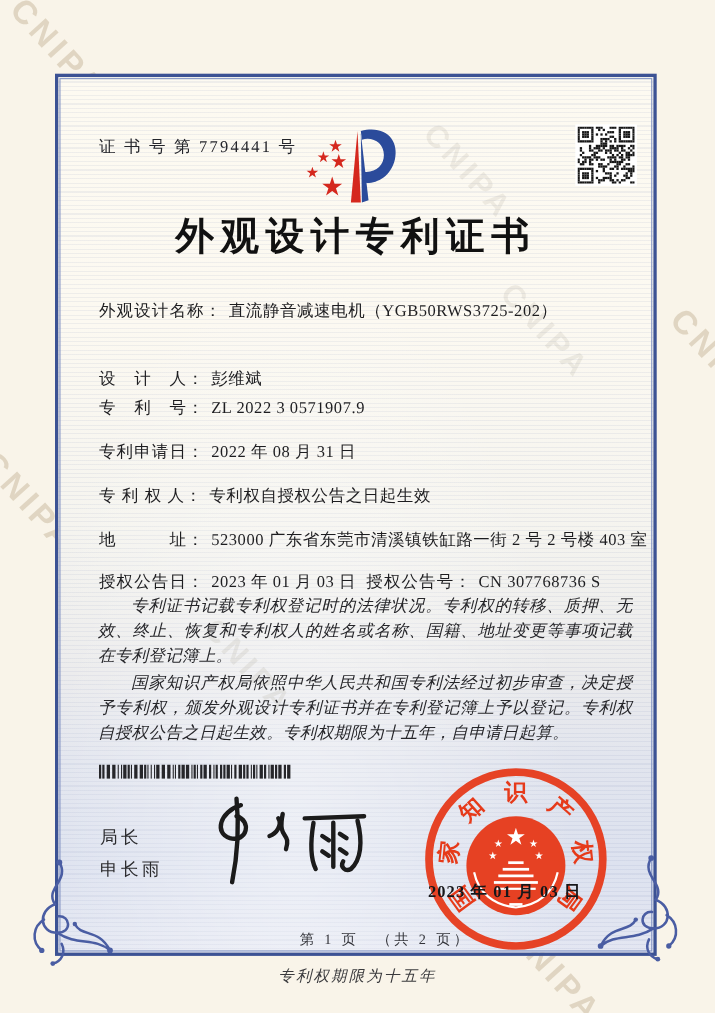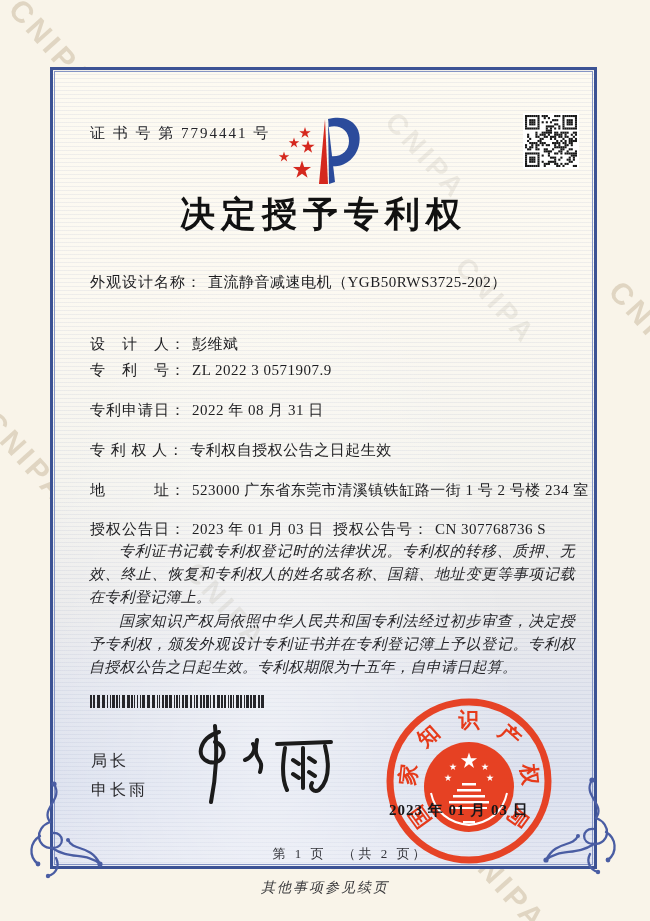--- a/index.html
+++ b/index.html
@@ -97,21 +97,21 @@
         <polygon points="27.00,37.50 28.23,41.30 32.23,41.30 29.00,43.65 30.23,47.45 27.00,45.10 23.77,47.45 25.00,43.65 21.77,41.30 25.77,41.30" fill="#d5281e"></polygon>
         <polygon points="17.00,51.50 18.23,55.30 22.23,55.30 19.00,57.65 20.23,61.45 17.00,59.10 13.77,61.45 15.00,57.65 11.77,55.30 15.77,55.30" fill="#d5281e"></polygon>
         <polygon points="41.00,40.00 42.57,44.84 47.66,44.84 43.54,47.83 45.11,52.66 41.00,49.67 36.89,52.66 38.46,47.83 34.34,44.84 39.43,44.84" fill="#d5281e"></polygon>
         <polygon points="35.00,60.50 37.13,67.06 44.04,67.06 38.45,71.12 40.58,77.69 35.00,73.63 29.42,77.69 31.55,71.12 25.96,67.06 32.87,67.06" fill="#d5281e"></polygon>
       </g>
     <path d="M58,19 L52,84 L61,84 Z" fill="#d5281e"></path>
     <path d="M61,21 L62,84 L68,82 Z" fill="#2b4b9b"></path>
     <path d="M61,19 C84,13 96,28 92,45 C88,62 73,68 63,66 L62,56 C74,58 82,51 82,41 C82,30 72,24 62,27 Z" fill="#2b4b9b"></path>
   </svg>
 
-  <div class="title">决定授予专利权</div>
+  <div class="title">外观设计专利证书</div>
 
   <svg class="qr" id="qr-svg" viewBox="0 0 50 50">
       <rect x="0" y="0" width="2" height="2" fill="#161616"></rect>
       <rect x="2" y="0" width="2" height="2" fill="#161616"></rect>
       <rect x="4" y="0" width="2" height="2" fill="#161616"></rect>
       <rect x="6" y="0" width="2" height="2" fill="#161616"></rect>
       <rect x="8" y="0" width="2" height="2" fill="#161616"></rect>
       <rect x="10" y="0" width="2" height="2" fill="#161616"></rect>
       <rect x="12" y="0" width="2" height="2" fill="#161616"></rect>
       <rect x="16" y="0" width="2" height="2" fill="#161616"></rect>
@@ -407,21 +407,21 @@
   <div class="row r3">
     <span class="lab">专　利　号：</span><span class="val">ZL 2022 3 0571907.9</span>
   </div>
   <div class="row r4">
     <span class="lab">专利申请日：</span><span class="val">2022 年 08 月 31 日</span>
   </div>
   <div class="row r5">
     <span class="lab">专 利 权 人：</span><span class="val">专利权自授权公告之日起生效</span>
   </div>
   <div class="row r6">
-    <span class="lab">地　　　址：</span><span class="val">523000 广东省东莞市清溪镇铁缸路一街 1 号 2 号楼 234 室</span>
+    <span class="lab">地　　　址：</span><span class="val">523000 广东省东莞市清溪镇铁缸路一街 2 号 2 号楼 403 室</span>
   </div>
   <div class="row r7">
     <span class="lab">授权公告日：</span><span class="val">2023 年 01 月 03 日</span>
     <span class="cell2">
       <span class="lab">授权公告号：</span><span class="val">CN 307768736 S</span>
     </span>
   </div>
 
   <div class="paras">
     <p>专利证书记载专利权登记时的法律状况。专利权的转移、质押、无效、终止、恢复和专利权人的姓名或名称、国籍、地址变更等事项记载在专利登记簿上。</p>
@@ -560,13 +560,13 @@
   </g>
   <g fill="#4a5da3">
     <circle cx="28" cy="4" r="2.6"></circle>
       <circle cx="74" cy="84" r="2.6"></circle>
     <circle cx="12" cy="84" r="2.4"></circle>
       <circle cx="22" cy="96" r="2.2"></circle>
       <circle cx="42" cy="60" r="2"></circle>
   </g>
 </svg>
 
-<div class="continuation-note">其他事项参见续页</div>
+<div class="continuation-note">专利权期限为十五年</div>
 
 </body></html>

